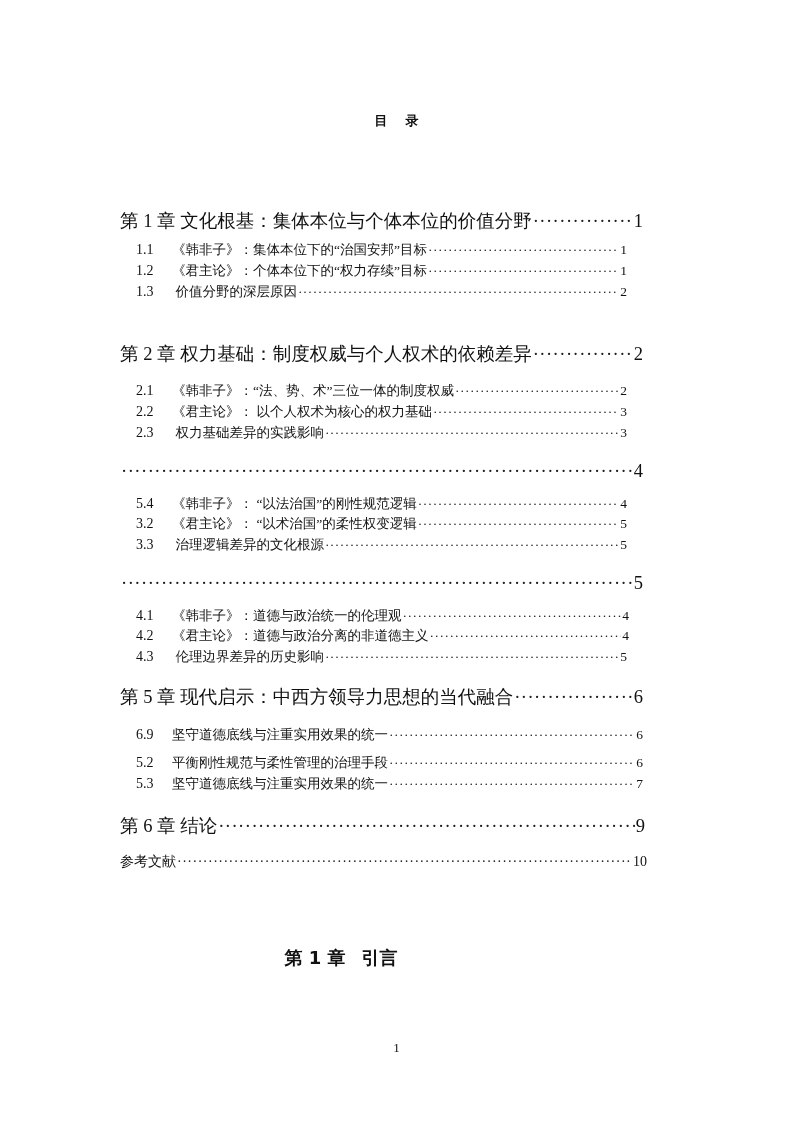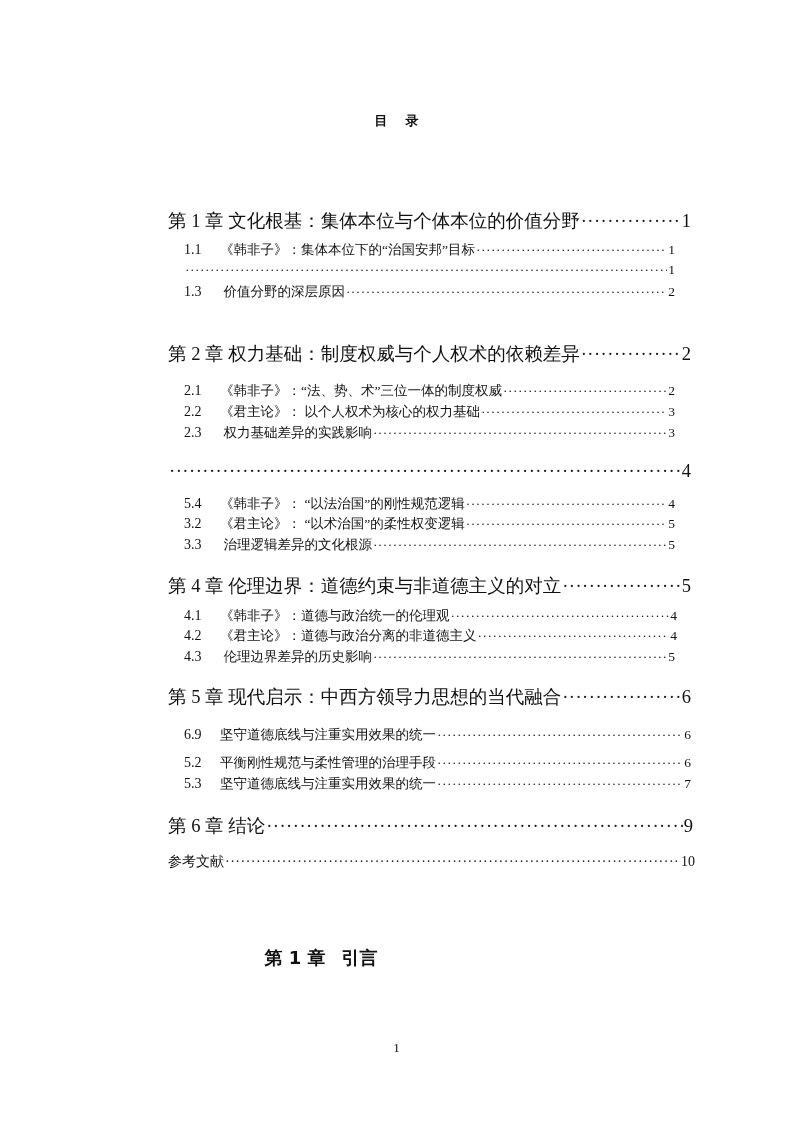--- a/index.html
+++ b/index.html
@@ -1,31 +1,31 @@
 <!DOCTYPE html>
 <html><head>
 <meta charset="utf-8">
 <style>
   html, body { margin: 0; padding: 0; background: #ffffff; }
   body { width: 793px; height: 1122px; position: relative; overflow: hidden;
          font-family: "Liberation Serif", "DejaVu Serif", serif; color: #111111; }
   .page-title { position: absolute; top: 112px; left: 0; width: 793px; text-align: center;
                 font-family: "DejaVu Sans", sans-serif; font-weight: bold; font-size: 13px; letter-spacing: 0; }
   .page-title .gap { display: inline-block; width: 18px; }
-  .toc-line { position: absolute; display: flex; align-items: baseline; white-space: nowrap; margin-left: 48px; }
+  .toc-line { position: absolute; display: flex; align-items: baseline; white-space: nowrap; }
   .toc-line .label { flex: 0 0 auto; }
   .toc-line .dots { flex: 1 1 auto; overflow: hidden; margin: 0 1px; letter-spacing: 0.5px; color: #222; }
   .toc-line .dots::before { content: "··············································································································································································"; }
   .toc-line .page { flex: 0 0 auto; }
   .chapter { left: 120px; width: 523px; font-size: 18.5px; }
   .section { left: 136px; width: 491px; font-size: 13.5px; }
   .section .secnum { display: inline-block; width: 36px; font-size: 14px; }
   .refs { left: 120px; width: 527px; font-size: 14px; }
   .next-heading { position: absolute; top: 946px; left: 0; width: 642px; text-align: center;
-                  font-family: "DejaVu Sans", sans-serif; font-weight: bold; font-size: 18px; }
+                  font-family: "DejaVu Sans", sans-serif; font-weight: bold; font-size: 18px; padding-left: 20px; }
   .next-heading .gap { display: inline-block; width: 16px; }
   .footer-page { position: absolute; top: 1040px; left: 0; width: 793px; text-align: center; font-size: 13px; }
 </style>
 </head>
 <body>
 
 <div class="page-title">
   <span>目</span><span class="gap"></span><span>录</span>
 </div>
 
@@ -33,20 +33,21 @@
   <span class="label">第 1 章  文化根基：集体本位与个体本位的价值分野</span>
   <span class="dots"></span>
   <span class="page">1</span>
 </div>
 <div class="toc-line section" style="top:241px">
   <span class="label"><span class="secnum">1.1</span><span>《韩非子》：集体本位下的“治国安邦”目标</span></span>
   <span class="dots"></span>
   <span class="page">1</span>
 </div>
 <div class="toc-line section" style="top:262px">
+  <span class="label"><span class="secnum">1.2</span><span>《君主论》：个体本位下的“权力存续”目标</span></span>
   <span class="dots"></span>
   <span class="page">1</span>
 </div>
 <div class="toc-line section" style="top:283px">
   <span class="label"><span class="secnum">1.3</span><span> 价值分野的深层原因</span></span>
   <span class="dots"></span>
   <span class="page">2</span>
 </div>
 
 <div class="toc-line chapter" style="top:341px">
@@ -84,21 +85,20 @@
   <span class="dots"></span>
   <span class="page">5</span>
 </div>
 <div class="toc-line section" style="top:536px">
   <span class="label"><span class="secnum">3.3</span><span> 治理逻辑差异的文化根源</span></span>
   <span class="dots"></span>
   <span class="page">5</span>
 </div>
 
 <div class="toc-line chapter" style="top:573px">
-  <span class="label">第 4 章  伦理边界：道德约束与非道德主义的对立</span>
   <span class="dots"></span>
   <span class="page">5</span>
 </div>
 <div class="toc-line section" style="top:607px; width:493px">
   <span class="label"><span class="secnum">4.1</span><span>《韩非子》：道德与政治统一的伦理观</span></span>
   <span class="dots"></span>
   <span class="page">4</span>
 </div>
 <div class="toc-line section" style="top:627px; width:493px">
   <span class="label"><span class="secnum">4.2</span><span>《君主论》：道德与政治分离的非道德主义</span></span>

